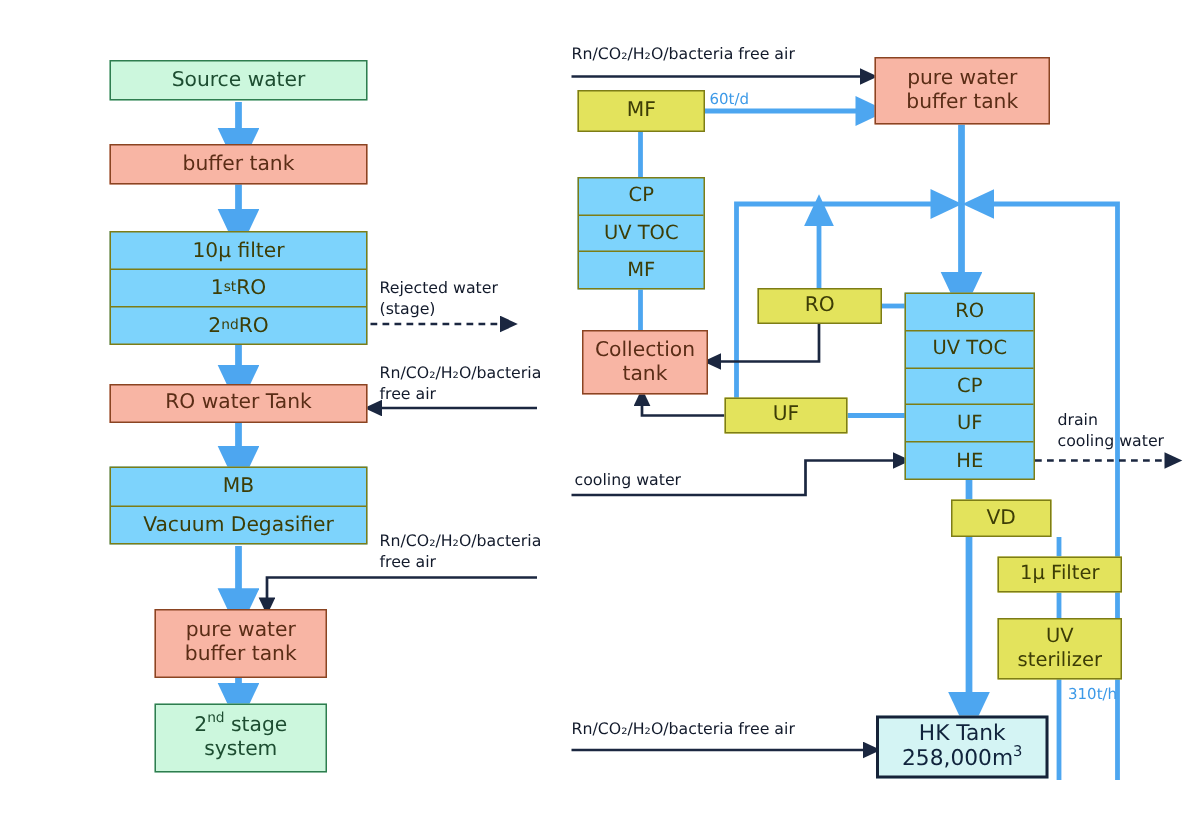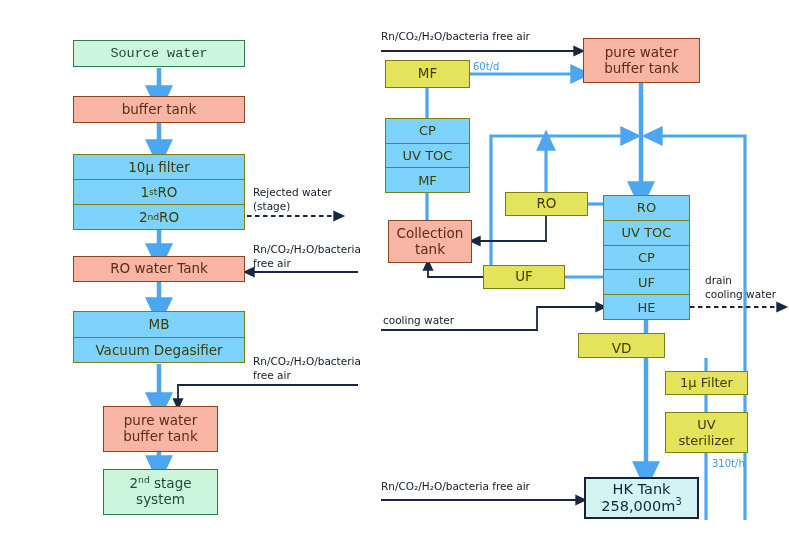--- a/index.html
+++ b/index.html
@@ -150,21 +150,21 @@
 
     <line x1="646" y1="358" x2="646" y2="472" stroke="#4da6f0" stroke-width="4.5" marker-end="url(#ah-blue)"></line>
 
     <line x1="706" y1="371" x2="706" y2="358" stroke="#4da6f0" stroke-width="3.2"></line>
     <line x1="706" y1="395" x2="706" y2="412" stroke="#4da6f0" stroke-width="3.2"></line>
     <line x1="706" y1="452" x2="706" y2="520" stroke="#4da6f0" stroke-width="3.2"></line>
 
     <line x1="381" y1="500" x2="580" y2="500" stroke="#1b2740" stroke-width="1.8" marker-end="url(#ah-dark)"></line>
   </svg>
 
-  <div class="box box-green fs14" style="left:73px; top:40px; width:172px; height:27px;font-family:Liberation Mono, monospace;">
+  <div class="box box-green fs14" style="left:73px; top:40px; width:172px; height:27px;">
     <span>Source water</span>
   </div>
 
   <div class="box box-pink fs14" style="left:73px; top:96px; width:172px; height:27px;">
     <span>buffer tank</span>
   </div>
 
   <div class="stack fs14" style="left:73px; top:154px; width:172px; height:76px;">
     <div class="cell">
       <span>10μ filter</span>
@@ -272,21 +272,21 @@
       <span>CP</span>
     </div>
     <div class="cell">
       <span>UF</span>
     </div>
     <div class="cell">
       <span>HE</span>
     </div>
   </div>
 
-  <div class="box box-yellow fs14" style="left:578px; top:333px; width:87px; height:25px;justify-content:flex-end;">
+  <div class="box box-yellow fs14" style="left:634px; top:333px; width:67px; height:25px;">
     <span>VD</span>
   </div>
 
   <div class="box box-yellow fs13" style="left:665px; top:371px; width:83px; height:24px;">
     <span>1μ Filter</span>
   </div>
 
   <div class="box box-yellow fs13" style="left:665px; top:412px; width:83px; height:41px;">
     <span>UV</span>
     <span>sterilizer</span>

